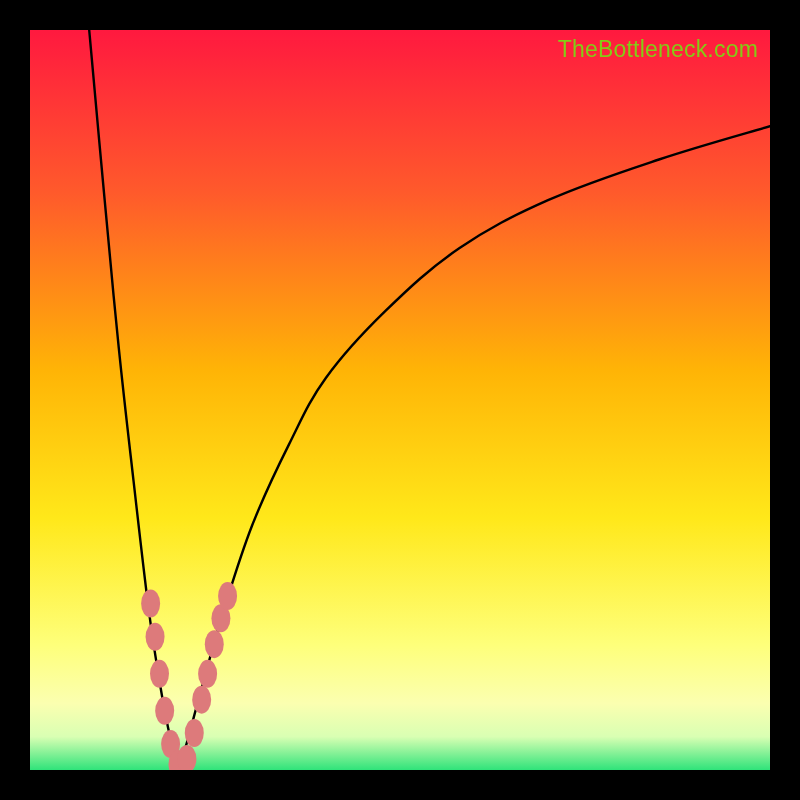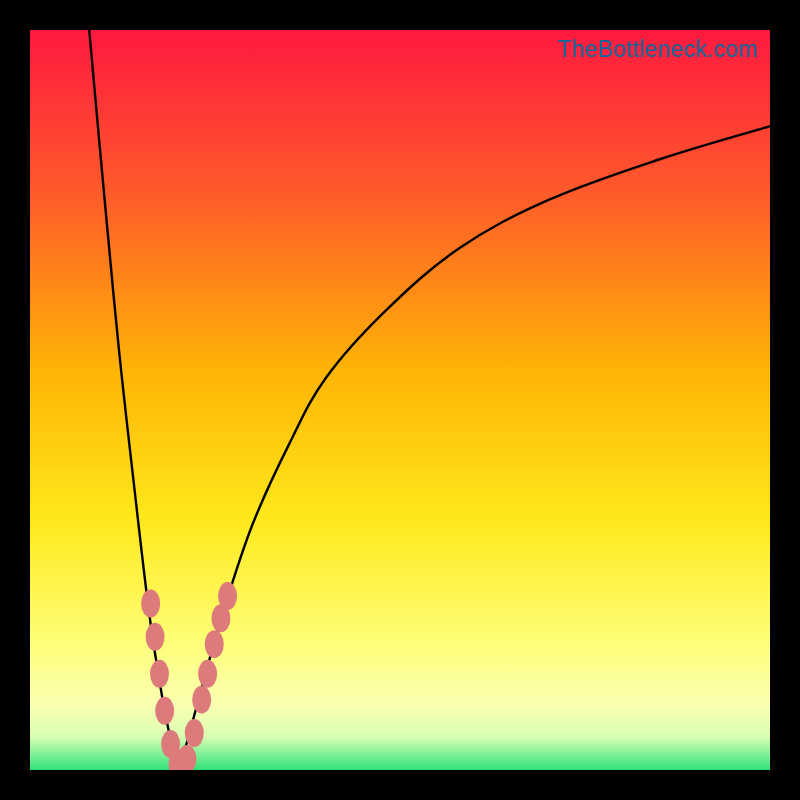--- a/index.html
+++ b/index.html
@@ -24,21 +24,21 @@
     width: 740px;
     height: 740px;
     overflow: hidden;
   }
   .watermark {
     position: absolute;
     top: 6px;
     right: 12px;
     font-size: 23px;
     font-weight: 500;
-    color: #0369a1;
+    color: #84cc16;
     letter-spacing: 0.2px;
     user-select: none;
   }
   svg { position: absolute; left: 0; top: 0; }
 </style>
 </head>
 <body>
 
 <div class="frame">
   <div class="plot">

